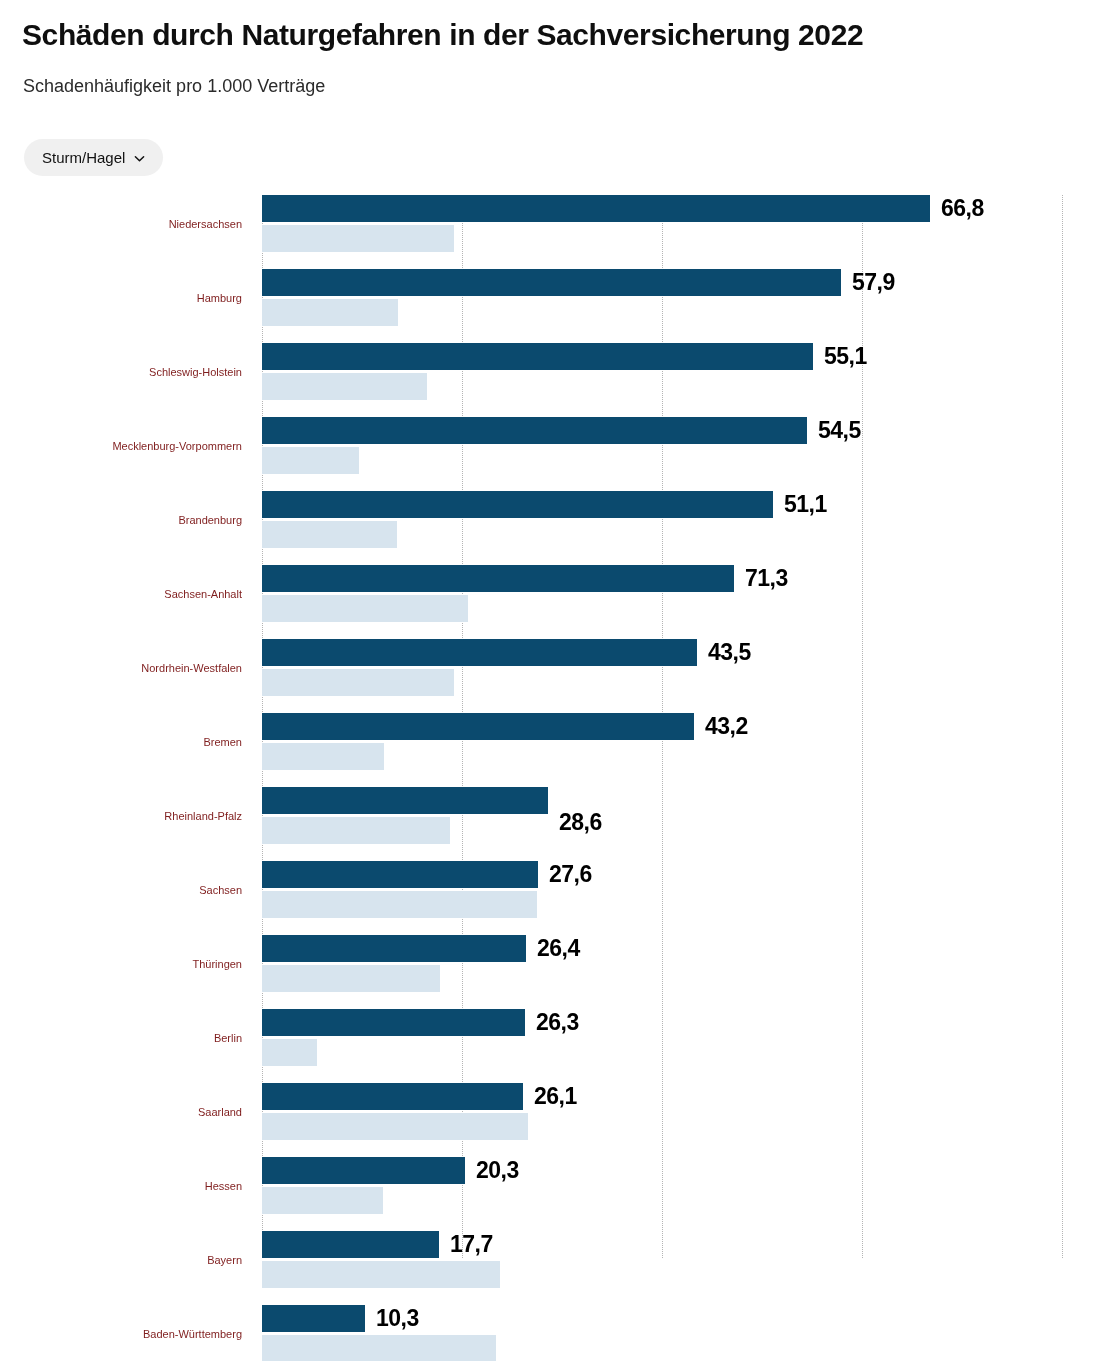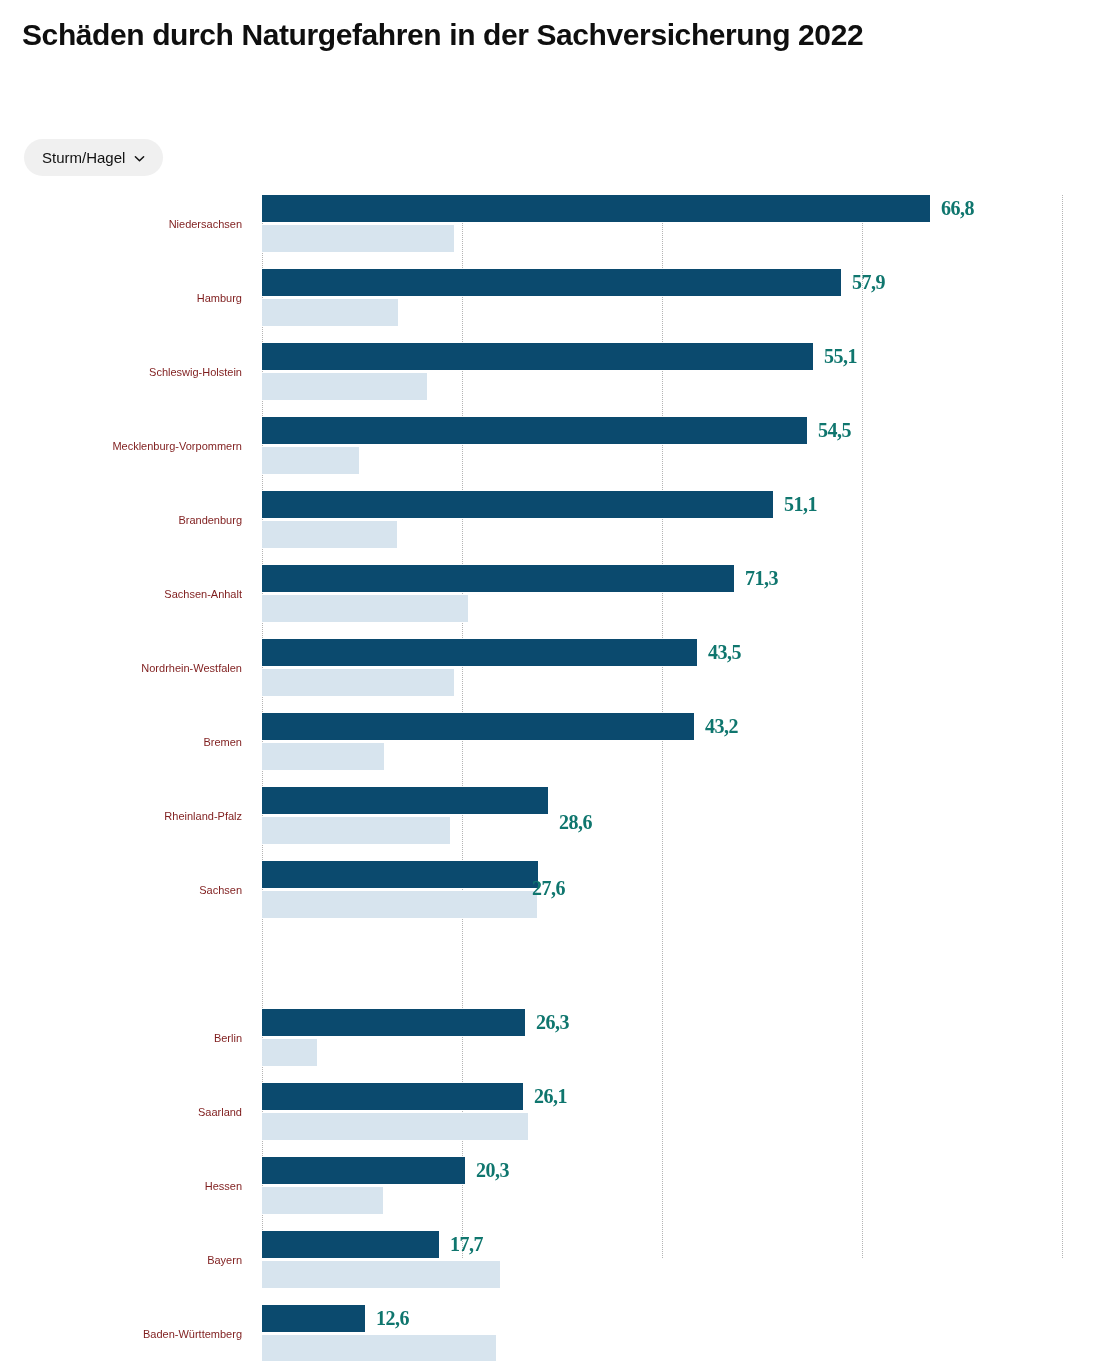--- a/index.html
+++ b/index.html
@@ -134,24 +134,24 @@
     background: #0b4a6e;
   }
   .bar.y2021 {
     top: 30px;
     background: #d7e4ee;
   }
 
   .bar-value {
     position: absolute;
     top: 1px;
-    font-size: 20px;
+    font-size: 23px;
     font-weight: bold;
-    color: #0f766e;
-    font-family: Liberation Serif, serif;
+    color: #000000;
+    font-family: Liberation Sans, sans-serif;
     letter-spacing: -0.5px;
     white-space: nowrap;
     line-height: 25px;
   }
 
   
   .legend {
     position: absolute;
     left: 22px;
     top: 1378px;
@@ -176,20 +176,21 @@
     color: #333333;
     white-space: nowrap;
   }
 </style>
 </head>
 <body>
 
 <div class="page">
 
   <div class="title">Schäden durch Naturgefahren in der Sachversicherung 2022</div>
+  <div class="subtitle">Schadenhäufigkeit pro 1.000 Verträge</div>
 
   <button class="selector">
     <span class="selector-label">Sturm/Hagel</span>
     <span class="chev">
       <svg viewBox="0 0 12 12" width="11" height="11" aria-hidden="true">
         <path d="M1.5 4 L6 8.5 L10.5 4" fill="none" stroke="#111111" stroke-width="1.6" stroke-linecap="round" stroke-linejoin="round"></path>
       </svg>
     </span>
   </button>
 
@@ -253,21 +254,27 @@
         <div class="row" style="top: 592px;">
           <div class="cat-label">Rheinland-Pfalz</div>
           <div class="bar y2022" style="width: 286px; background: rgb(11, 74, 110);"></div>
           <div class="bar y2021" style="width: 188px; background: rgb(215, 228, 238);"></div>
           <div class="bar-value" style="left: 559px; margin-top: 22px;">28,6</div>
         </div>
         <div class="row" style="top: 666px;">
           <div class="cat-label">Sachsen</div>
           <div class="bar y2022" style="width: 276px; background: rgb(11, 74, 110);"></div>
           <div class="bar y2021" style="width: 275px; background: rgb(215, 228, 238);"></div>
-          <div class="bar-value" style="left: 532px; margin-top: 14px;">27,6</div>
+          <div class="bar-value" style="left: 549px;">27,6</div>
+        </div>
+        <div class="row" style="top: 740px;">
+          <div class="cat-label">Thüringen</div>
+          <div class="bar y2022" style="width: 264px; background: rgb(11, 74, 110);"></div>
+          <div class="bar y2021" style="width: 178px; background: rgb(215, 228, 238);"></div>
+          <div class="bar-value" style="left: 537px;">26,4</div>
         </div>
         <div class="row" style="top: 814px;">
           <div class="cat-label">Berlin</div>
           <div class="bar y2022" style="width: 263px; background: rgb(11, 74, 110);"></div>
           <div class="bar y2021" style="width: 55px; background: rgb(215, 228, 238);"></div>
           <div class="bar-value" style="left: 536px; text-align: center;">26,3</div>
         </div>
         <div class="row" style="top: 888px;">
           <div class="cat-label">Saarland</div>
           <div class="bar y2022" style="width: 261px; background: rgb(11, 74, 110);"></div>
@@ -283,21 +290,21 @@
         <div class="row" style="top: 1036px;">
           <div class="cat-label">Bayern</div>
           <div class="bar y2022" style="width: 177px; background: rgb(11, 74, 110);"></div>
           <div class="bar y2021" style="width: 238px; background: rgb(215, 228, 238);"></div>
           <div class="bar-value" style="left: 450px;">17,7</div>
         </div>
         <div class="row" style="top: 1110px;">
           <div class="cat-label">Baden-Württemberg</div>
           <div class="bar y2022" style="width: 103px; background: rgb(11, 74, 110);"></div>
           <div class="bar y2021" style="width: 234px; background: rgb(215, 228, 238);"></div>
-          <div class="bar-value" style="left: 376px;">12,6</div>
+          <div class="bar-value" style="left: 376px;">10,3</div>
         </div>
       </div>
 
   </div>
 
   <div class="legend" id="legend">
       <div class="legend-item">
         <span class="swatch" style="background: rgb(11, 74, 110);"></span>
         <span class="legend-text">2022</span>
       </div>

